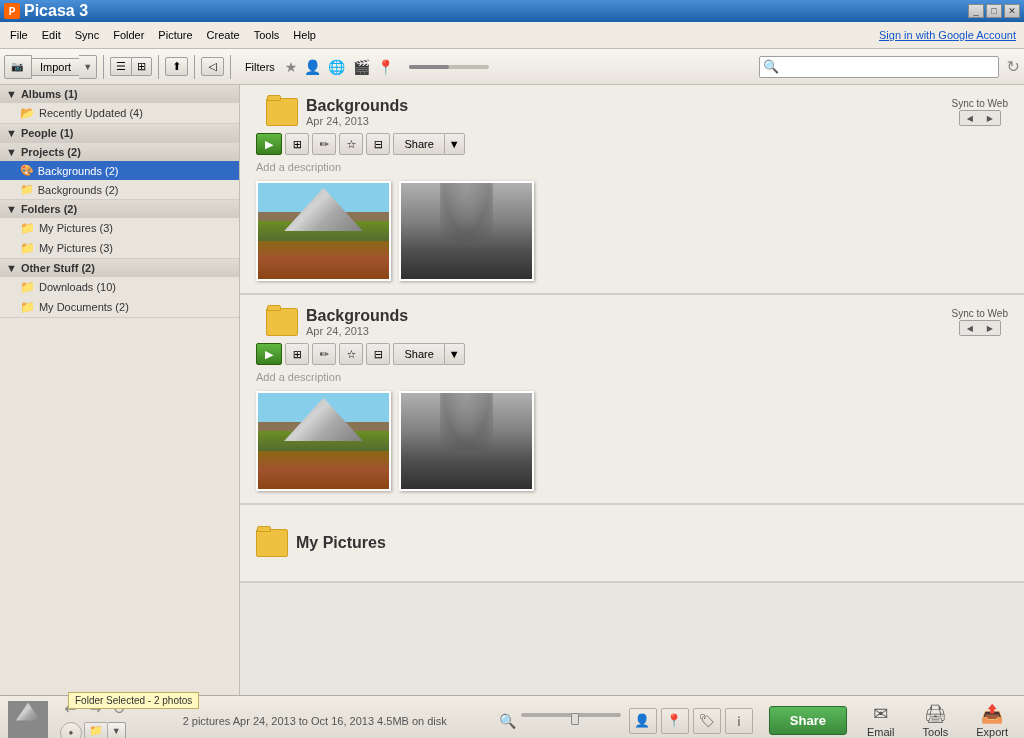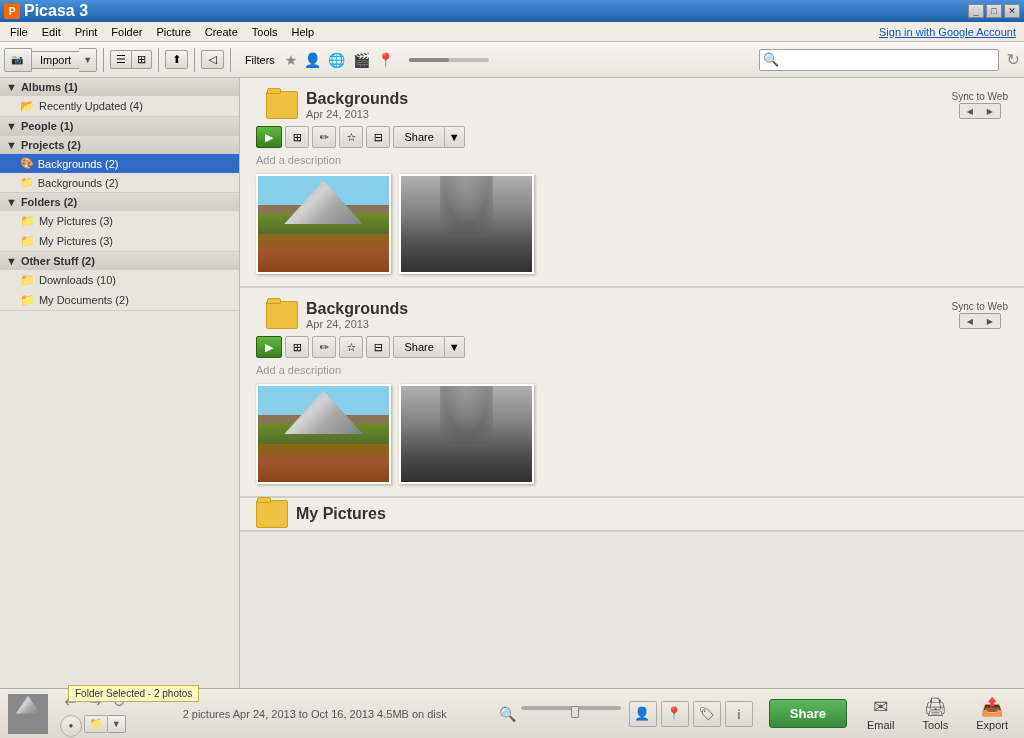--- a/index.html
+++ b/index.html
@@ -18,21 +18,21 @@
     }
     .title-bar-left { display: flex; align-items: center; gap: 4px; }
     .title-bar-icon { width: 16px; height: 16px; background: #ff6600; border-radius: 2px; display: flex; align-items: center; justify-content: center; font-size: 10px; color: white; font-weight: bold; }
     .title-bar-text { font-size: 16px; font-weight: bold; }
     .title-bar-buttons { display: flex; gap: 2px; }
     .title-btn { width: 16px; height: 14px; background: linear-gradient(to bottom, #e0e0e0, #c0c0c0); border: 1px solid #888; font-size: 9px; display: flex; align-items: center; justify-content: center; cursor: pointer; color: #333; }
 
     
     .menu-bar {
       background: #f0ece4;
-      height: 20px;
+      height: 27px;
       display: flex;
       align-items: center;
       padding: 0 4px;
       border-bottom: 1px solid #c0bdb5;
       justify-content: space-between;
     }
     .menu-items { display: flex; gap: 2px; }
     .menu-item { padding: 1px 6px; font-size: 11px; cursor: pointer; color: #000; }
     .sign-in-link { font-size: 11px; color: #1155cc; cursor: pointer; text-decoration: underline; margin-right: 4px; }
 
@@ -252,21 +252,21 @@
     <div class="title-btn">_</div>
     <div class="title-btn">□</div>
     <div class="title-btn">✕</div>
   </div>
 </div>
 
 <div class="menu-bar">
   <div class="menu-items">
     <span class="menu-item">File</span>
     <span class="menu-item">Edit</span>
-    <span class="menu-item">Print</span>
+    <span class="menu-item">Sync</span>
     <span class="menu-item">Folder</span>
     <span class="menu-item">Picture</span>
     <span class="menu-item">Create</span>
     <span class="menu-item">Tools</span>
     <span class="menu-item">Help</span>
   </div>
   <span class="sign-in-link">Sign in with Google Account</span>
 </div>
 
 <div class="toolbar">
@@ -449,21 +449,21 @@
           <button class="album-tool-btn share-arrow">▼</button>
         </div>
       </div>
       <div class="album-description">Add a description</div>
       <div class="album-photos">
         <div class="photo-thumb photo-mountain"></div>
         <div class="photo-thumb photo-volcano"></div>
       </div>
     </div>
 
-    <div class="album-section" style="padding:2px 16px;">
+    <div class="album-section" style="padding:24px 16px;">
       <div class="album-title-area">
         <div class="album-folder-icon"></div>
         <div>
           <div class="album-title">My Pictures</div>
         </div>
       </div>
     </div>
 
   </div>
 </div>

